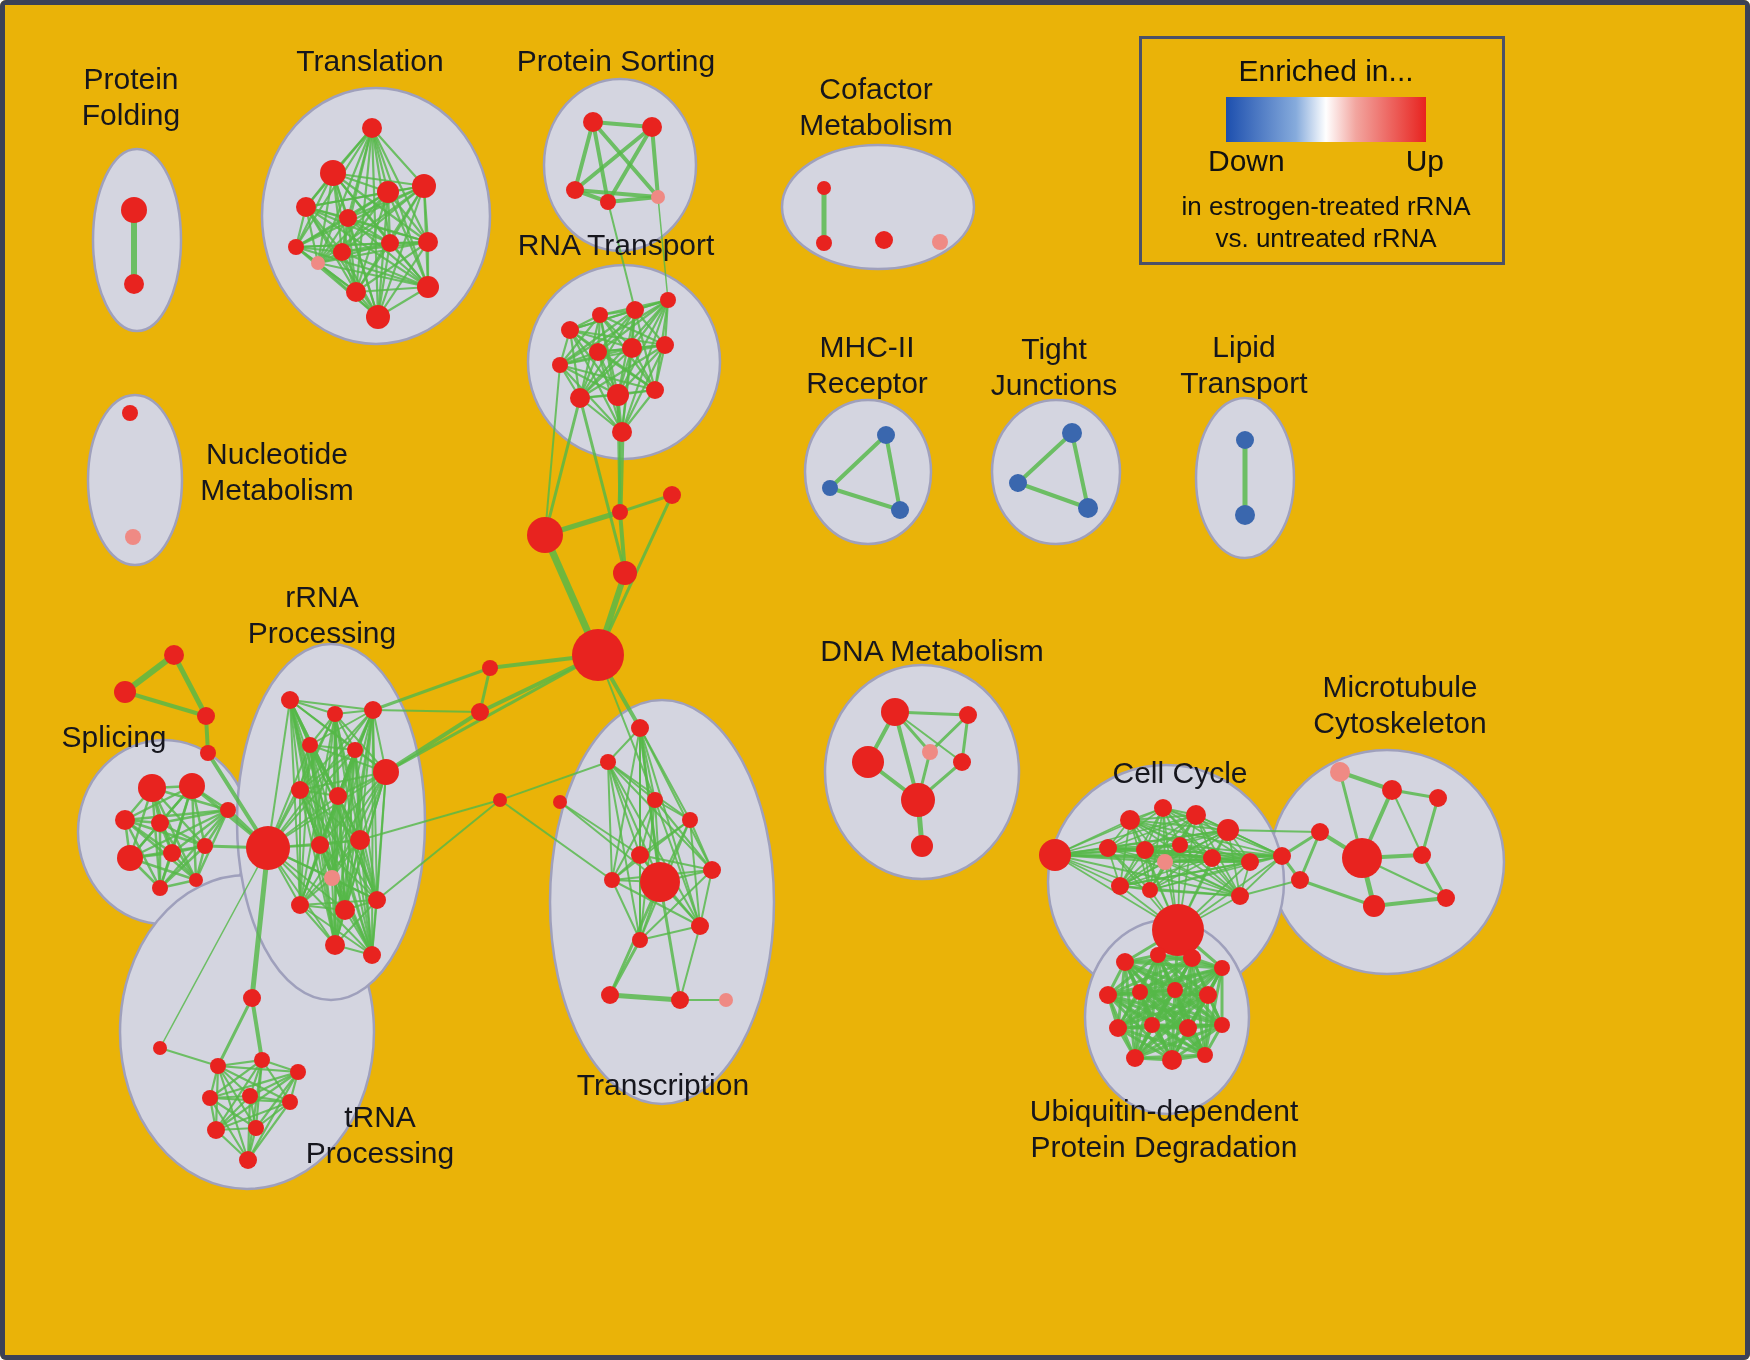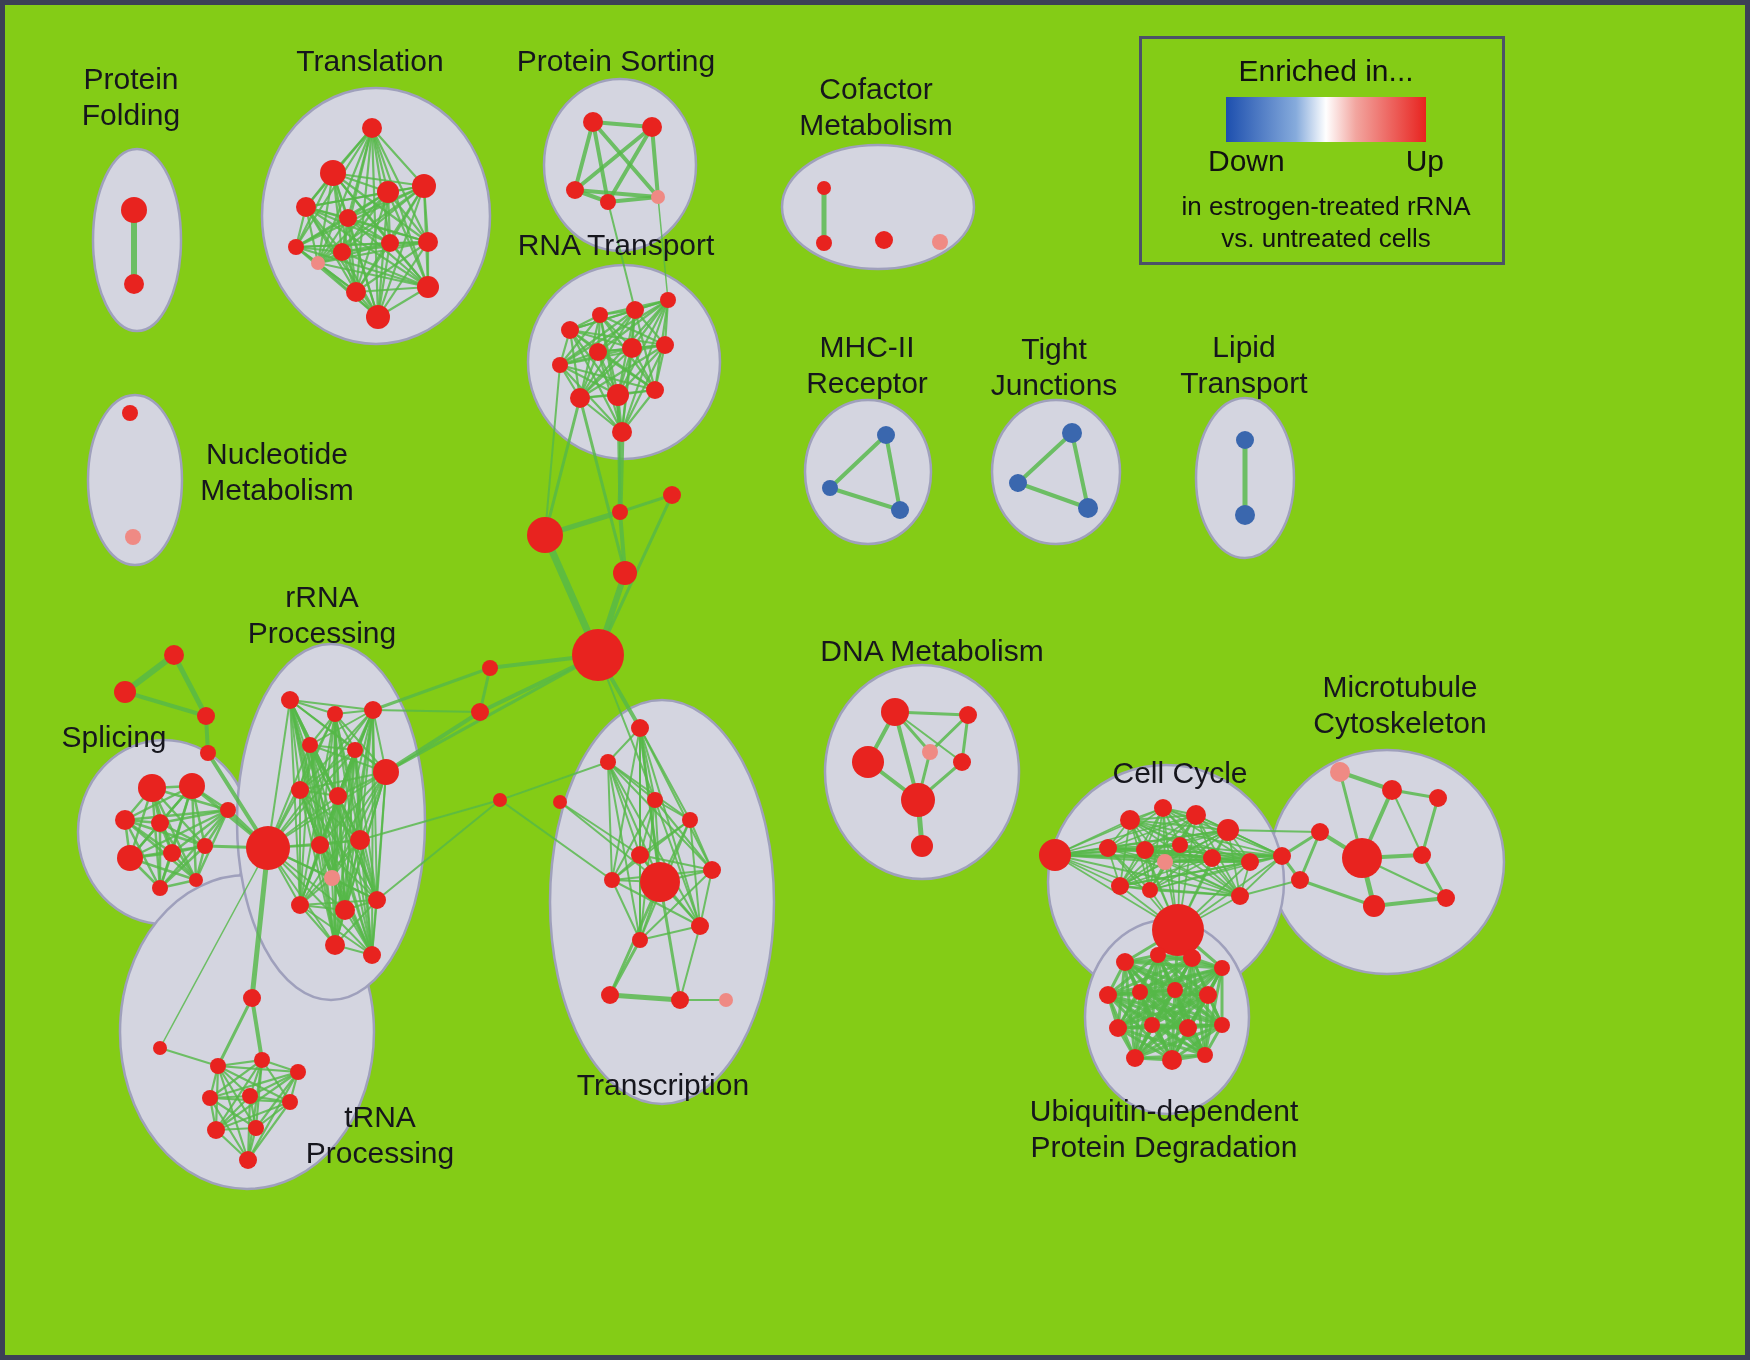--- a/index.html
+++ b/index.html
@@ -16,21 +16,21 @@
   }
   .legend-title{font-size:30px;margin-top:15px;}
   .legend-gradient{width:200px;height:45px;margin:9px auto 0 auto;}
   .legend-endlabels{width:236px;margin:2px auto 12px auto;display:flex;justify-content:space-between;font-size:30px;}
   .legend-sub{font-size:26px;line-height:32px;}
   .legend-sub.first{margin-top:5px;}
 </style>
 </head>
 <body>
 
-<div class="page" style="background: #84cc16;">
+<div class="page" style="background: #eab308; border-radius: 6px;">
   <svg id="network-svg" xmlns="http://www.w3.org/2000/svg" width="1750" height="1360" viewBox="0 0 1750 1360">
       <g>
         <ellipse cx="137" cy="240" rx="44" ry="91" fill="#d4d5e0" stroke="#9fa0bc" stroke-width="2.5"></ellipse>
         <ellipse cx="376" cy="216" rx="114" ry="128" fill="#d4d5e0" stroke="#9fa0bc" stroke-width="2.5"></ellipse>
         <ellipse cx="620" cy="165" rx="76" ry="86" fill="#d4d5e0" stroke="#9fa0bc" stroke-width="2.5"></ellipse>
         <ellipse cx="624" cy="362" rx="96" ry="97" fill="#d4d5e0" stroke="#9fa0bc" stroke-width="2.5"></ellipse>
         <ellipse cx="878" cy="207" rx="96" ry="62" fill="#d4d5e0" stroke="#9fa0bc" stroke-width="2.5"></ellipse>
         <ellipse cx="135" cy="480" rx="47" ry="85" fill="#d4d5e0" stroke="#9fa0bc" stroke-width="2.5"></ellipse>
         <ellipse cx="868" cy="472" rx="63" ry="72" fill="#d4d5e0" stroke="#9fa0bc" stroke-width="2.5"></ellipse>
         <ellipse cx="1056" cy="472" rx="64" ry="72" fill="#d4d5e0" stroke="#9fa0bc" stroke-width="2.5"></ellipse>
@@ -974,15 +974,15 @@
     </svg>
 
   <div id="legend">
     <div class="legend-title">Enriched in...</div>
     <div class="legend-gradient" id="legend-gradient" style="background: linear-gradient(to right, rgb(29, 79, 174) 0%, rgb(134, 171, 220) 35%, rgb(255, 255, 255) 50%, rgb(242, 165, 159) 65%, rgb(232, 35, 31) 100%);"></div>
     <div class="legend-endlabels">
       <span>Down</span>
       <span>Up</span>
     </div>
     <div class="legend-sub first">in estrogen-treated rRNA</div>
-    <div class="legend-sub">vs. untreated cells</div>
+    <div class="legend-sub">vs. untreated rRNA</div>
   </div>
 </div>
 
 </body></html>

